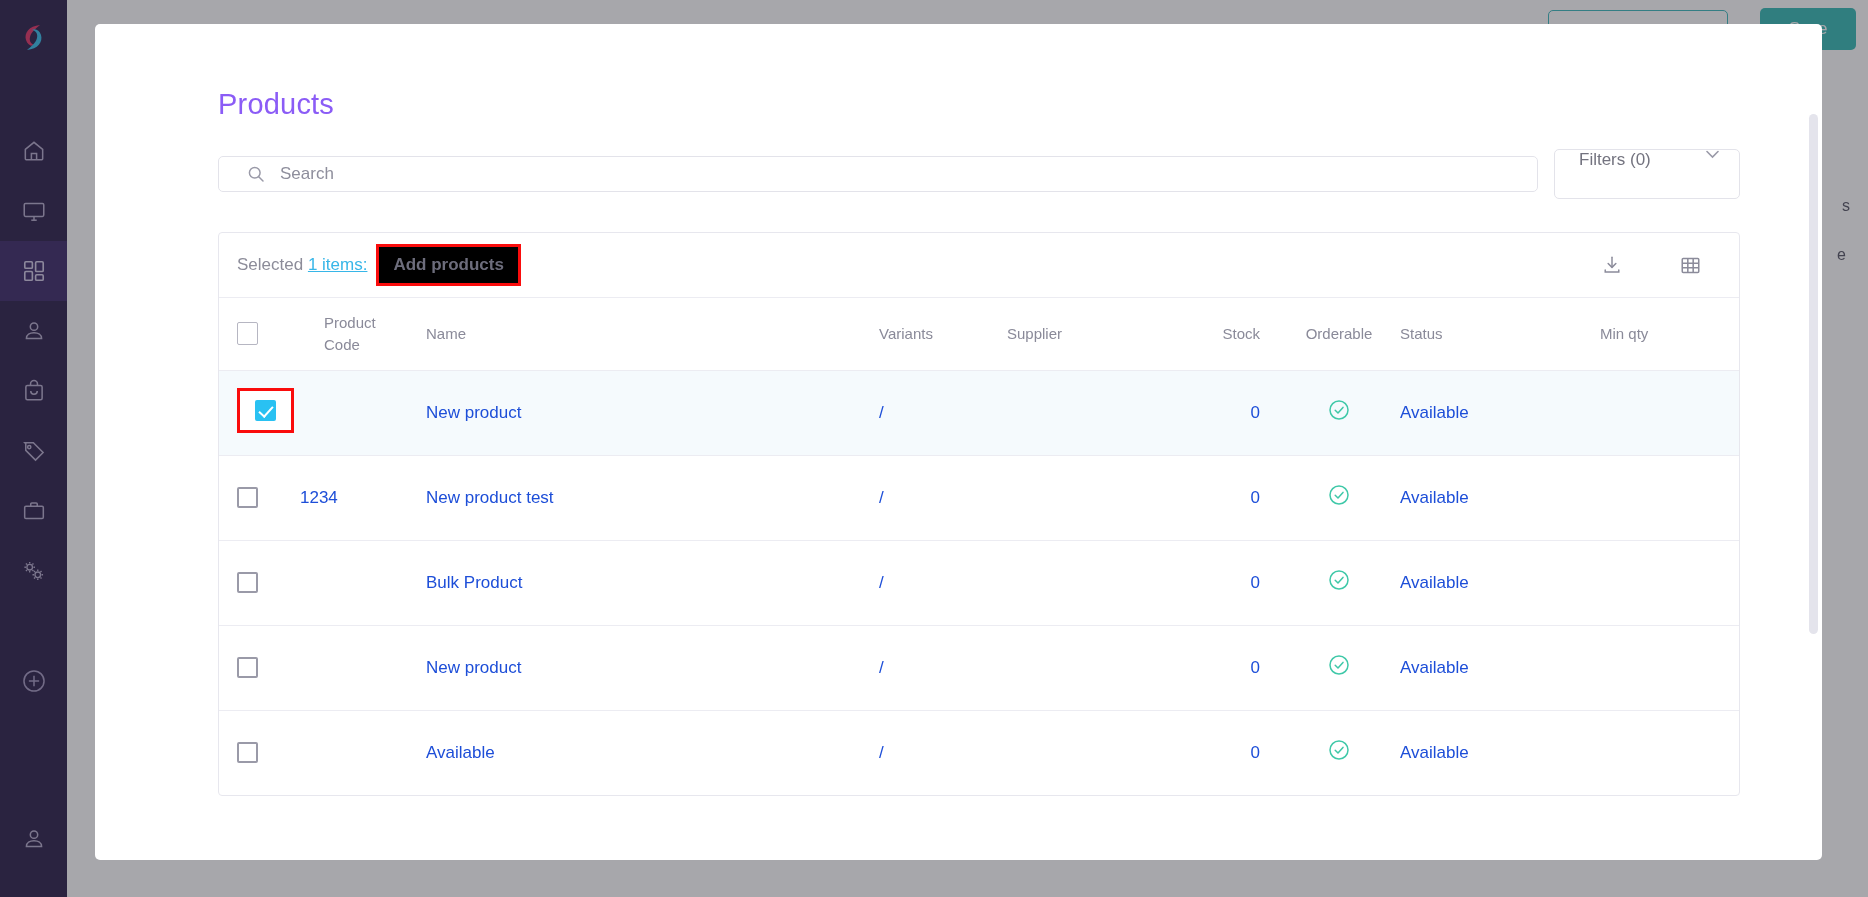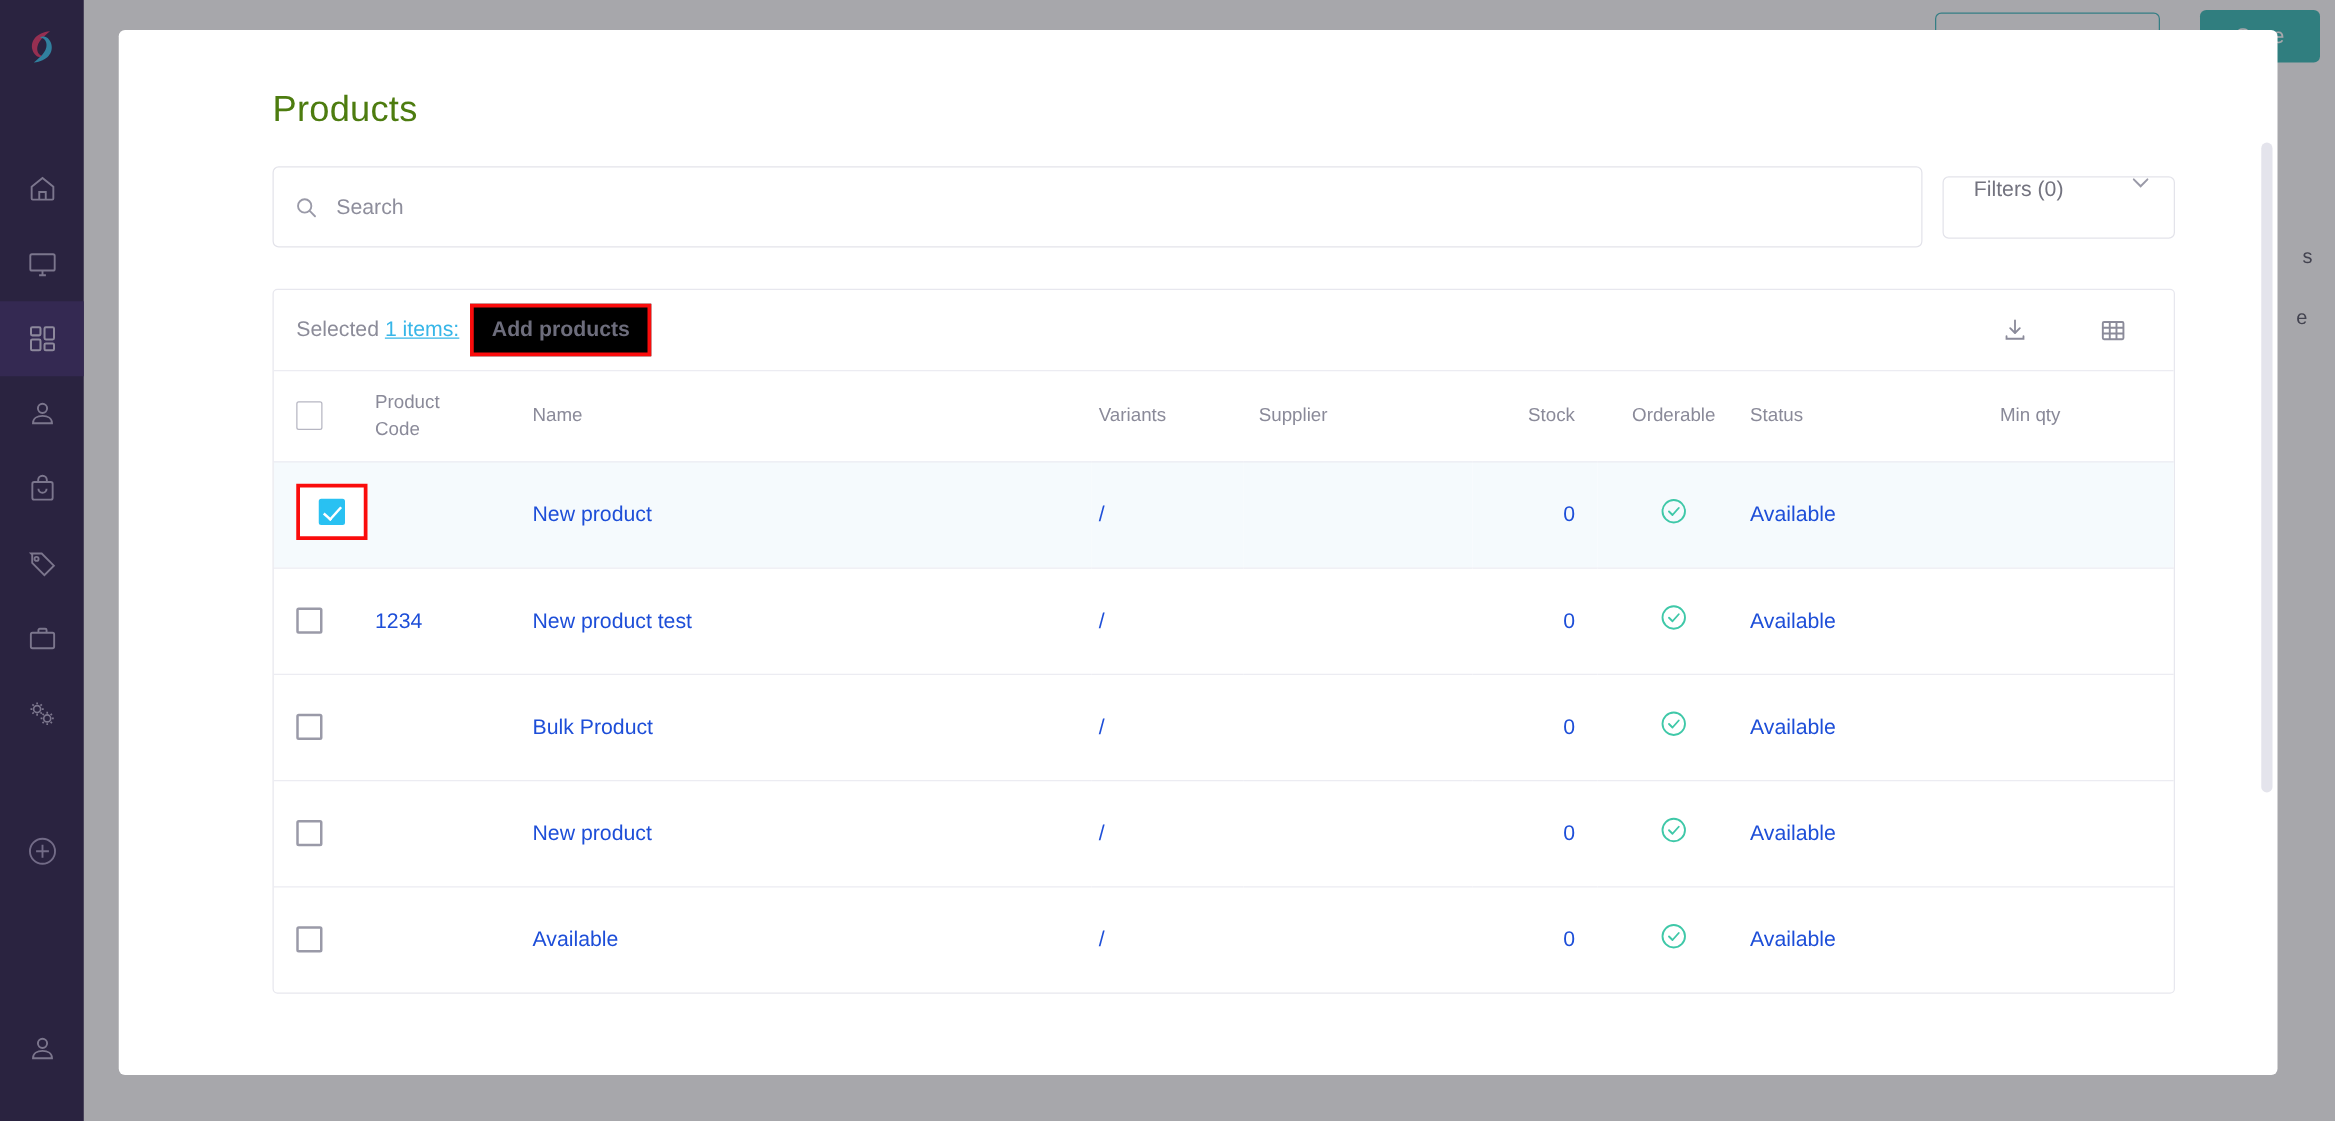--- a/index.html
+++ b/index.html
@@ -123,42 +123,42 @@
   }
   #modal-scroll {
     position: absolute;
     inset: 0;
     padding: 40px 30px 0 30px;
     overflow: hidden;
   }
 
   #modal-title {
     font-size: 29px;
-    color: #4d7c0f;
+    color: #8b5cf6;
     font-weight: 400;
-    margin: 8px 0 0 93px;
+    margin: 24px 0 0 93px;
     letter-spacing: 0.2px;
   }
 
   
   #search-row {
     display: flex;
     align-items: center;
     gap: 16px;
     margin: 28px 0 0 93px;
     padding-right: 52px;
   }
   #search-field {
     flex: 1;
-    height: 65px;
+    height: 36px;
     border: 1px solid #e3e3ea;
     border-radius: 5px;
     display: flex;
     align-items: center;
-    padding: 0 16px;
+    padding: 0 27px;
     gap: 14px;
     background: #fff;
   }
   #search-input {
     border: none;
     outline: none;
     flex: 1;
     font-size: 17px;
     color: #5b5b6b;
     font-family: "Liberation Sans", sans-serif;
@@ -305,21 +305,21 @@
     line-height: 0;
   }
   .chk-head {
     width: 21px; height: 23px;
     border: 1.5px solid #b6b6c2;
     border-radius: 2px;
     background: #fff;
     display: block;
     cursor: pointer;
   }
-  .stacked-head { line-height: 1.45; }
+  .stacked-head { line-height: 1.45; margin-left: 24px; }
 
   
   #modal-scrollbar {
     position: absolute;
     right: 4px;
     top: 90px;
     width: 9px;
     height: 520px;
     border-radius: 5px;
     background: #e4e4ec;

